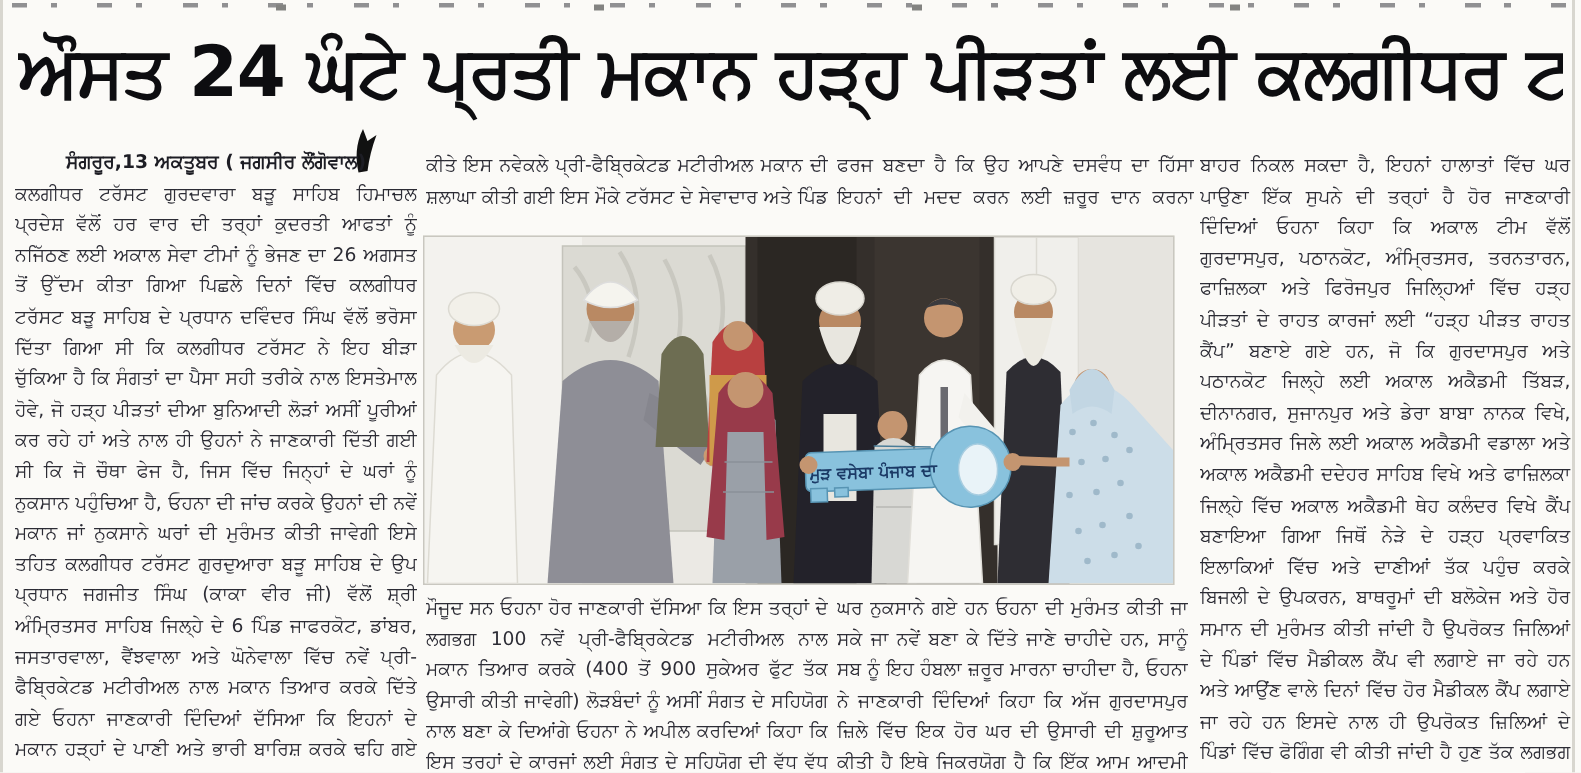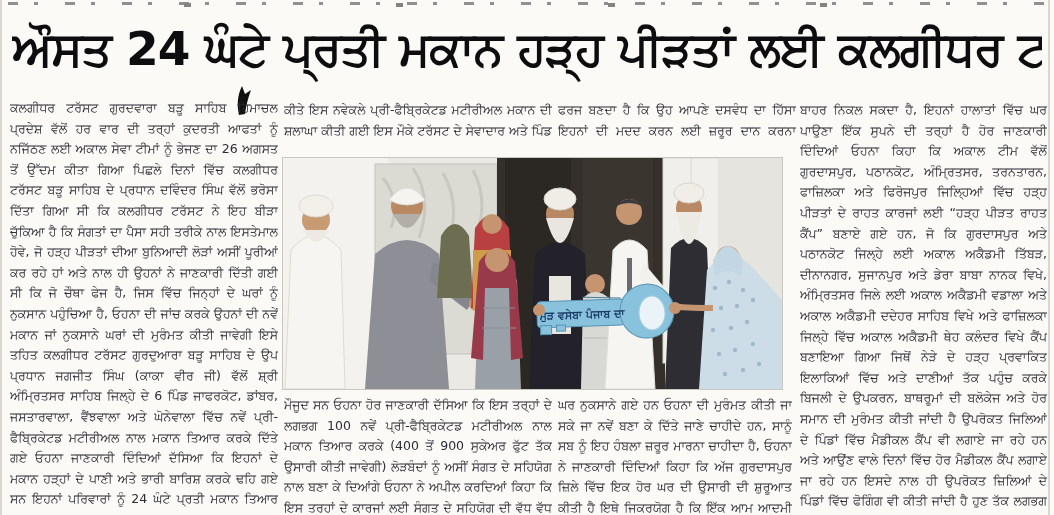--- a/index.html
+++ b/index.html
@@ -51,20 +51,21 @@
 
   <div class="headline">ਔਸਤ 24 ਘੰਟੇ ਪ੍ਰਤੀ ਮਕਾਨ ਹੜ੍ਹ ਪੀੜਤਾਂ ਲਈ ਕਲਗੀਧਰ ਟਰੱਸਟ ਦੀ ਅਨੋਖੀ ਸੇਵਾ</div>
 
   <div class="cursor">
     <svg width="20" height="32" viewBox="0 0 20 32">
       <path d="M3,31 C1,22 1,12 6,2 L9,10 L15,6 C12,14 10,22 9,30 Z" fill="#111"></path>
     </svg>
   </div>
 
   <div class="colblock c1">
+    <span class="dateline">ਸੰਗਰੂਰ,13 ਅਕਤੂਬਰ ( ਜਗਸੀਰ ਲੌਂਗੋਵਾਲ)</span>
     <span>ਕਲਗੀਧਰ ਟਰੱਸਟ ਗੁਰਦਵਾਰਾ ਬੜੂ ਸਾਹਿਬ ਹਿਮਾਚਲ ਪ੍ਰਦੇਸ਼ ਵੱਲੋਂ ਹਰ ਵਾਰ ਦੀ ਤਰ੍ਹਾਂ ਕੁਦਰਤੀ ਆਫਤਾਂ ਨੂੰ ਨਜਿੱਠਣ ਲਈ ਅਕਾਲ ਸੇਵਾ ਟੀਮਾਂ ਨੂੰ ਭੇਜਣ ਦਾ 26 ਅਗਸਤ ਤੋਂ ਉੱਦਮ ਕੀਤਾ ਗਿਆ ਪਿਛਲੇ ਦਿਨਾਂ ਵਿੱਚ ਕਲਗੀਧਰ ਟਰੱਸਟ ਬੜੂ ਸਾਹਿਬ ਦੇ ਪ੍ਰਧਾਨ ਦਵਿੰਦਰ ਸਿੰਘ ਵੱਲੋਂ ਭਰੋਸਾ ਦਿੱਤਾ ਗਿਆ ਸੀ ਕਿ ਕਲਗੀਧਰ ਟਰੱਸਟ ਨੇ ਇਹ ਬੀੜਾ ਚੁੱਕਿਆ ਹੈ ਕਿ ਸੰਗਤਾਂ ਦਾ ਪੈਸਾ ਸਹੀ ਤਰੀਕੇ ਨਾਲ ਇਸਤੇਮਾਲ ਹੋਵੇ, ਜੋ ਹੜ੍ਹ ਪੀੜਤਾਂ ਦੀਆ ਬੁਨਿਆਦੀ ਲੋੜਾਂ ਅਸੀਂ ਪੂਰੀਆਂ ਕਰ ਰਹੇ ਹਾਂ ਅਤੇ ਨਾਲ ਹੀ ਉਹਨਾਂ ਨੇ ਜਾਣਕਾਰੀ ਦਿੱਤੀ ਗਈ ਸੀ ਕਿ ਜੋ ਚੌਥਾ ਫੇਜ ਹੈ, ਜਿਸ ਵਿੱਚ ਜਿਨ੍ਹਾਂ ਦੇ ਘਰਾਂ ਨੂੰ ਨੁਕਸਾਨ ਪਹੁੰਚਿਆ ਹੈ, ਓਹਨਾ ਦੀ ਜਾਂਚ ਕਰਕੇ ਉਹਨਾਂ ਦੀ ਨਵੇਂ ਮਕਾਨ ਜਾਂ ਨੁਕਸਾਨੇ ਘਰਾਂ ਦੀ ਮੁਰੰਮਤ ਕੀਤੀ ਜਾਵੇਗੀ ਇਸੇ ਤਹਿਤ ਕਲਗੀਧਰ ਟਰੱਸਟ ਗੁਰਦੁਆਰਾ ਬੜੂ ਸਾਹਿਬ ਦੇ ਉਪ ਪ੍ਰਧਾਨ ਜਗਜੀਤ ਸਿੰਘ (ਕਾਕਾ ਵੀਰ ਜੀ) ਵੱਲੋਂ ਸ਼੍ਰੀ ਅੰਮ੍ਰਿਤਸਰ ਸਾਹਿਬ ਜਿਲ੍ਹੇ ਦੇ 6 ਪਿੰਡ ਜਾਫਰਕੋਟ, ਡਾਂਬਰ, ਜਸਤਾਰਵਾਲਾ, ਵੈਂਝਵਾਲਾ ਅਤੇ ਘੋਨੇਵਾਲਾ ਵਿੱਚ ਨਵੇਂ ਪ੍ਰੀ-ਫੈਬ੍ਰਿਕੇਟਡ ਮਟੀਰੀਅਲ ਨਾਲ ਮਕਾਨ ਤਿਆਰ ਕਰਕੇ ਦਿੱਤੇ ਗਏ ਓਹਨਾ ਜਾਣਕਾਰੀ ਦਿੰਦਿਆਂ ਦੱਸਿਆ ਕਿ ਇਹਨਾਂ ਦੇ ਮਕਾਨ ਹੜ੍ਹਾਂ ਦੇ ਪਾਣੀ ਅਤੇ ਭਾਰੀ ਬਾਰਿਸ਼ ਕਰਕੇ ਢਹਿ ਗਏ ਸਨ ਇਹਨਾਂ ਪਰਿਵਾਰਾਂ ਨੂੰ 24 ਘੰਟੇ ਪ੍ਰਤੀ ਮਕਾਨ ਤਿਆਰ ਕਰਕੇ ਦਿੱਤਾ ਗਿਆ, ਜਿਸ ਵਿੱਚ ਰਸੋਈ ਦੇ ਰਾਸ਼ਨ ਤੋਂ ਲੈ ਕੇ ਕੁੱਲ ਘਰੇਲੂ ਸੁੱਖ ਸਹੂਲਤ (ਬੈਡ, ਗੱਦੇ, ਪੱਖੇ, ਰਸੋਈ ਦਾ ਇੱਕ ਕੁਝ ਦਿਨਾ ਦਾ ਰਾਸ਼ਨ ਆਦਿ) ਸਮਾਨ ਮੁਹੱਈਆ ਕਰਵਾਇਆ ਗਿਆ ਇਹਨਾਂ ਘਰਾਂ ਦਾ ਉਦਘਾਟਨ ਲਈ ਸ਼੍ਰੀ ਰੋਹਿਤ ਗੁਪਤਾ (ਐਡੀਸ਼ਨਲ ਡਿਪਟੀ ਕਮਿਸ਼ਨਰ, ਅੰਮ੍ਰਿਤਸਰ), ਸ਼੍ਰੀ ਰਵਿੰਦਰ ਸਿੰਘ (ਐਸ.ਡੀ.ਐਮ. ਅਜਨਾਲਾ) ਵੱਲੋਂ ਕੀਤਾ ਗਿਆ ਓਹਨਾ ਨੇ ਟਰੱਸਟ ਵੱਲੋਂ</span>
   </div>
 
   <div class="colblock c2t">
     <span>ਕੀਤੇ ਇਸ ਨਵੇਕਲੇ ਪ੍ਰੀ-ਫੈਬ੍ਰਿਕੇਟਡ ਮਟੀਰੀਅਲ ਮਕਾਨ ਦੀ ਸ਼ਲਾਘਾ ਕੀਤੀ ਗਈ ਇਸ ਮੌਕੇ ਟਰੱਸਟ ਦੇ ਸੇਵਾਦਾਰ ਅਤੇ ਪਿੰਡ ਦੇ ਪਤਵੰਤੇ</span>
   </div>
   <div class="colblock c3t">
     <span>ਫਰਜ ਬਣਦਾ ਹੈ ਕਿ ਉਹ ਆਪਣੇ ਦਸਵੰਧ ਦਾ ਹਿੱਸਾ ਇਹਨਾਂ ਦੀ ਮਦਦ ਕਰਨ ਲਈ ਜ਼ਰੂਰ ਦਾਨ ਕਰਨਾ ਚਾਹੀਦਾ ਹੈ ਤਾਂ ਜੋ ਜਿਨ੍ਹਾਂ ਦੇ</span>
   </div>
 

